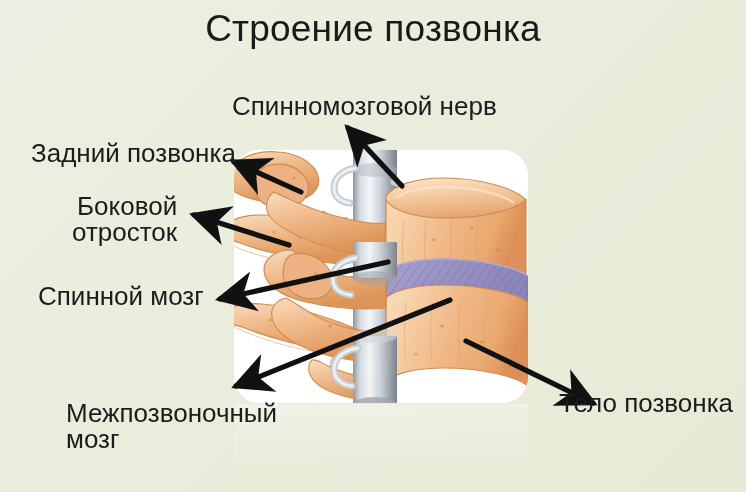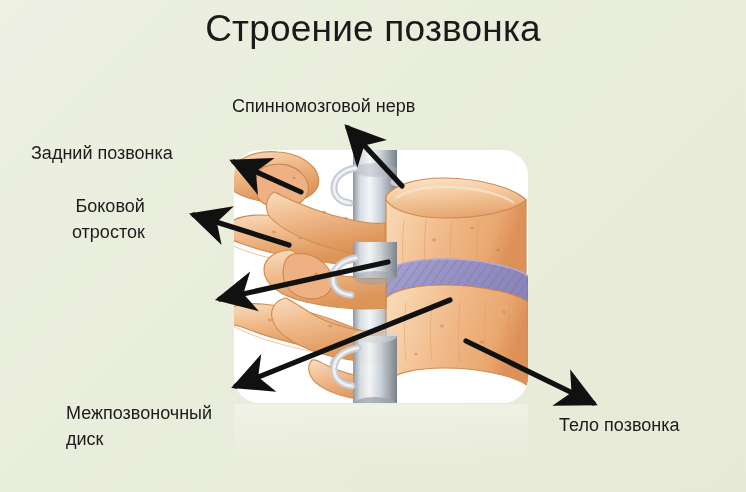--- a/index.html
+++ b/index.html
@@ -30,32 +30,32 @@
     font-size: 37px;
     font-weight: 400;
     color: #1a1a1a;
     letter-spacing: 0.2px;
     white-space: nowrap;
   }
 
   
   .label {
     position: absolute;
-    font-size: 18px;
+    font-size: 26px;
     color: #1c1c1c;
     line-height: 26px;
     white-space: pre-line;
     font-weight: 400;
   }
   #lbl-nerve   { left: 232px; top: 93px; }
   #lbl-post    { left: 31px;  top: 140px; }
   #lbl-lat     { left: 72px;  top: 193px; text-align: right; }
   #lbl-cord    { left: 38px;  top: 283px; }
   #lbl-disc    { left: 66px;  top: 400px; }
-  #lbl-body    { left: 559px; top: 412px; }
+  #lbl-body    { left: 559px; top: 390px; }
 
   
   #card {
     position: absolute;
     left: 234px;
     top: 150px;
     width: 294px;
     height: 253px;
     background: #ffffff;
     border-radius: 26px;
@@ -309,19 +309,20 @@
     </g>
   </svg>
 
   <div class="label" id="lbl-nerve">Спинномозговой нерв</div>
 
   <div class="label" id="lbl-post">Задний позвонка</div>
 
   <div class="label" id="lbl-lat">Боковой
 отросток</div>
 
+  <div class="label" id="lbl-cord">Спинной мозг</div>
 
   <div class="label" id="lbl-disc">Межпозвоночный
-диск</div>
+мозг</div>
 
   <div class="label" id="lbl-body">Тело позвонка</div>
 
 </div>
 
 </body></html>

